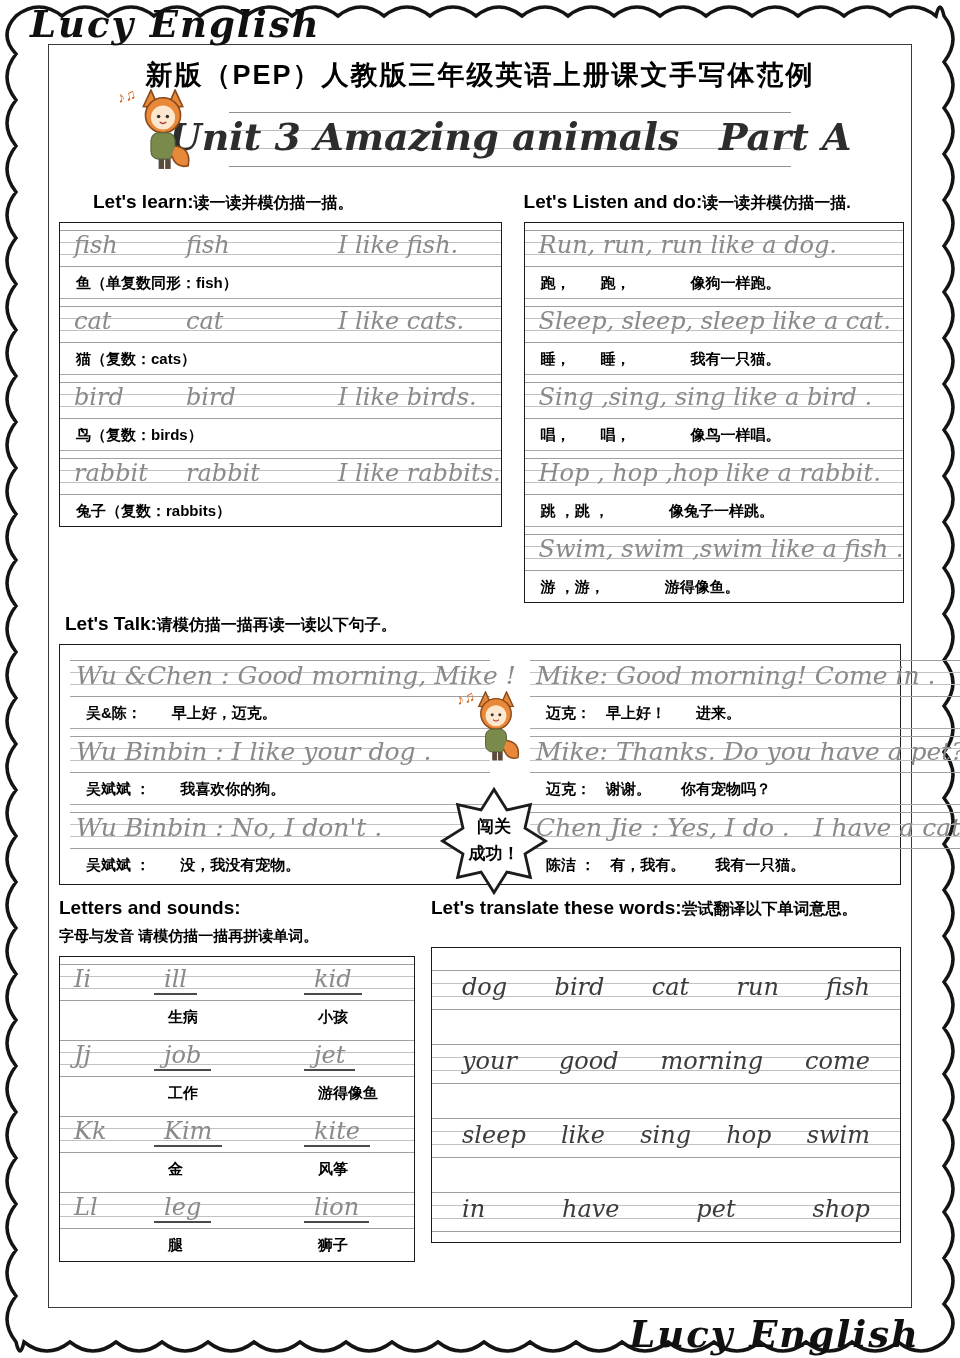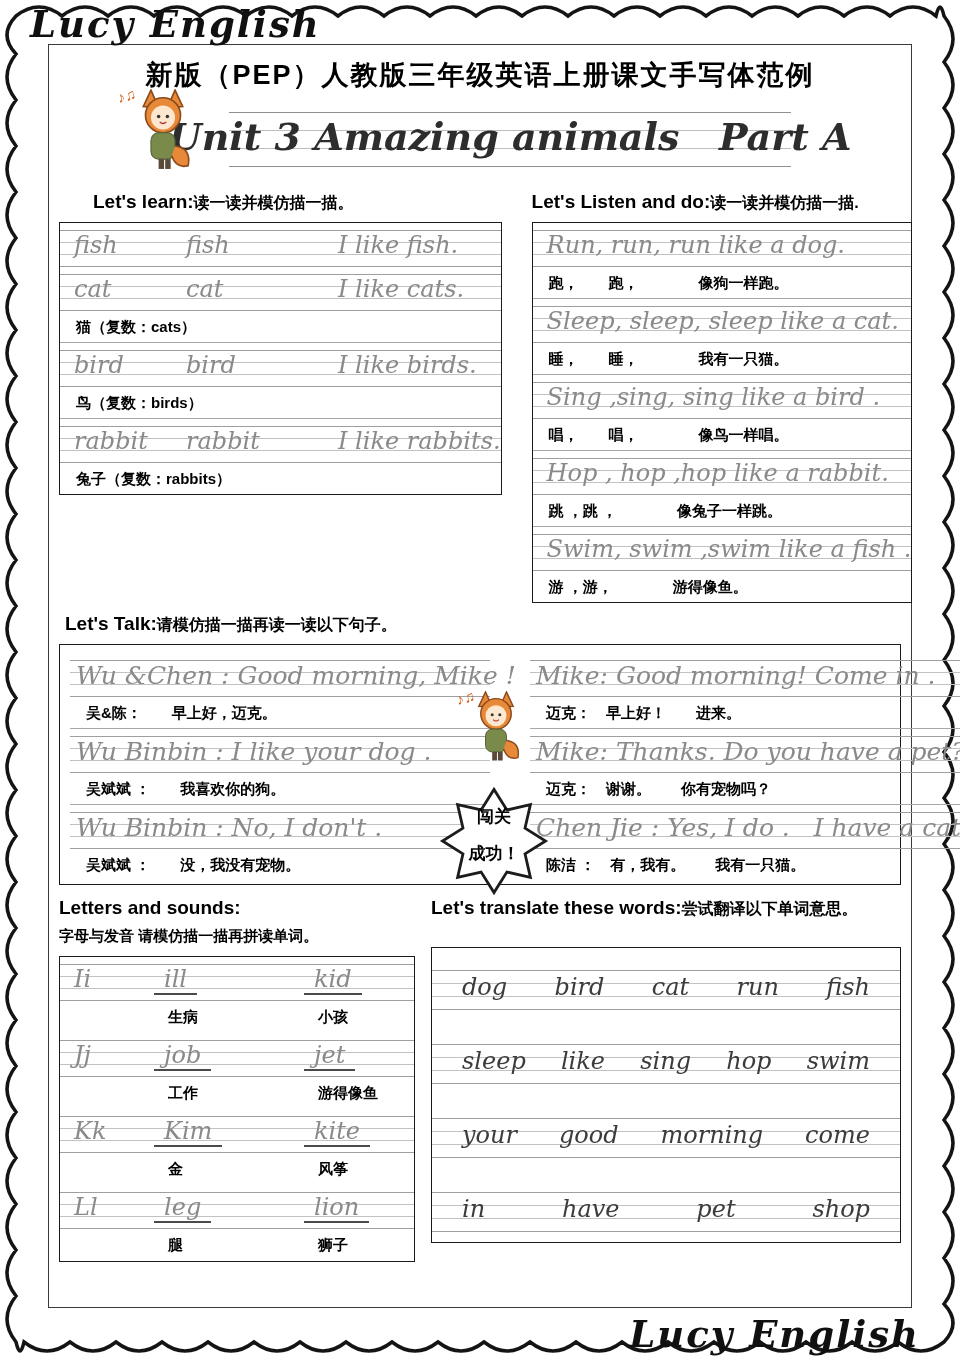--- a/index.html
+++ b/index.html
@@ -75,21 +75,21 @@
   .sec-heading .zh{font-size:16px;}
   
   .box{border:1.5px solid #1a1a1a;background:#fff;}
   .zh-row{
     font-size:15px;font-weight:bold;color:#000;
     height:31px;line-height:31px;padding-left:16px;
     border-bottom:1px solid #a8a8a8;white-space:pre;
   }
   .box > .zh-row:last-child{border-bottom:none;}
   
-  .two-col{display:flex;gap:30px;margin-bottom:4px;}
+  .two-col{display:flex;gap:22px;margin-bottom:4px;}
   .col-learn{width:458px;}
   .col-learn .sec-heading{margin-left:34px;}
   .col-listen{flex:1;}
   .learn-grid{display:grid;grid-template-columns:112px 152px 1fr;padding-left:14px;}
   .listen-en{padding-left:14px;}
   
   .talk-heading{margin:10px 0 8px 6px;}
   .talk-box{position:relative;display:flex;padding:8px 10px 4px;margin-bottom:10px;}
   .talk-col-left{width:420px;}
   .talk-col-right{margin-left:40px;flex:1;}
@@ -100,21 +100,21 @@
   .talk-fox{position:absolute;left:400px;top:46px;width:72px;height:80px;z-index:4;}
   .badge{
     position:absolute;left:378px;top:140px;width:112px;height:112px;z-index:5;
   }
   .badge svg{position:absolute;inset:0;}
   .badge .bl{
     position:absolute;left:0;width:100%;text-align:center;
     font-weight:bold;font-size:17px;color:#000;
     font-family:"Liberation Sans",sans-serif;
   }
-  .badge .bl1{top:20px;}
+  .badge .bl1{top:30px;}
   .badge .bl2{top:57px;}
   
   .bottom-row{display:flex;gap:16px;margin-top:8px;}
   .col-letters{width:356px;}
   .col-translate{flex:1;}
   .sub-heading{font-size:15px;font-weight:bold;margin:4px 0 10px;}
   .letters-grid{display:grid;grid-template-columns:80px 150px 1fr;padding-left:14px;align-items:center;}
   .zh-grid{
     display:grid;grid-template-columns:80px 150px 1fr;padding-left:14px;
     height:32px;line-height:32px;font-size:15px;font-weight:bold;color:#000;
@@ -174,20 +174,21 @@
       <div class="col-learn">
         <div class="sec-heading">
           <span class="en">Let's learn:</span><span class="zh">读一读并模仿描一描。</span>
         </div>
         <div class="box">
           <div class="hw-row learn-grid">
             <span class="hw">fish</span>
             <span class="hw">fish</span>
             <span class="hw">I like fish.</span>
           </div>
+          <div class="zh-row">鱼（单复数同形：fish）</div>
           <div class="hw-row learn-grid">
             <span class="hw">cat</span>
             <span class="hw">cat</span>
             <span class="hw">I like cats.</span>
           </div>
           <div class="zh-row">猫（复数：cats）</div>
           <div class="hw-row learn-grid">
             <span class="hw">bird</span>
             <span class="hw">bird</span>
             <span class="hw">I like birds.</span>
@@ -347,33 +348,33 @@
         </div>
         <div class="box translate-box">
           <div class="hw-row trans-row">
             <span class="hw dark">dog</span>
             <span class="hw dark">bird</span>
             <span class="hw dark">cat</span>
             <span class="hw dark">run</span>
             <span class="hw dark">fish</span>
           </div>
           <div class="hw-row trans-row">
+            <span class="hw dark">your</span>
+            <span class="hw dark">good</span>
+            <span class="hw dark">morning</span>
+            <span class="hw dark">come</span>
+          </div>
+          <div class="hw-row trans-row">
             <span class="hw dark">sleep</span>
             <span class="hw dark">like</span>
             <span class="hw dark">sing</span>
             <span class="hw dark">hop</span>
             <span class="hw dark">swim</span>
           </div>
           <div class="hw-row trans-row">
-            <span class="hw dark">your</span>
-            <span class="hw dark">good</span>
-            <span class="hw dark">morning</span>
-            <span class="hw dark">come</span>
-          </div>
-          <div class="hw-row trans-row">
             <span class="hw dark">in</span>
             <span class="hw dark">have</span>
             <span class="hw dark">pet</span>
             <span class="hw dark">shop</span>
           </div>
         </div>
       </div>
 
     </div>
 

